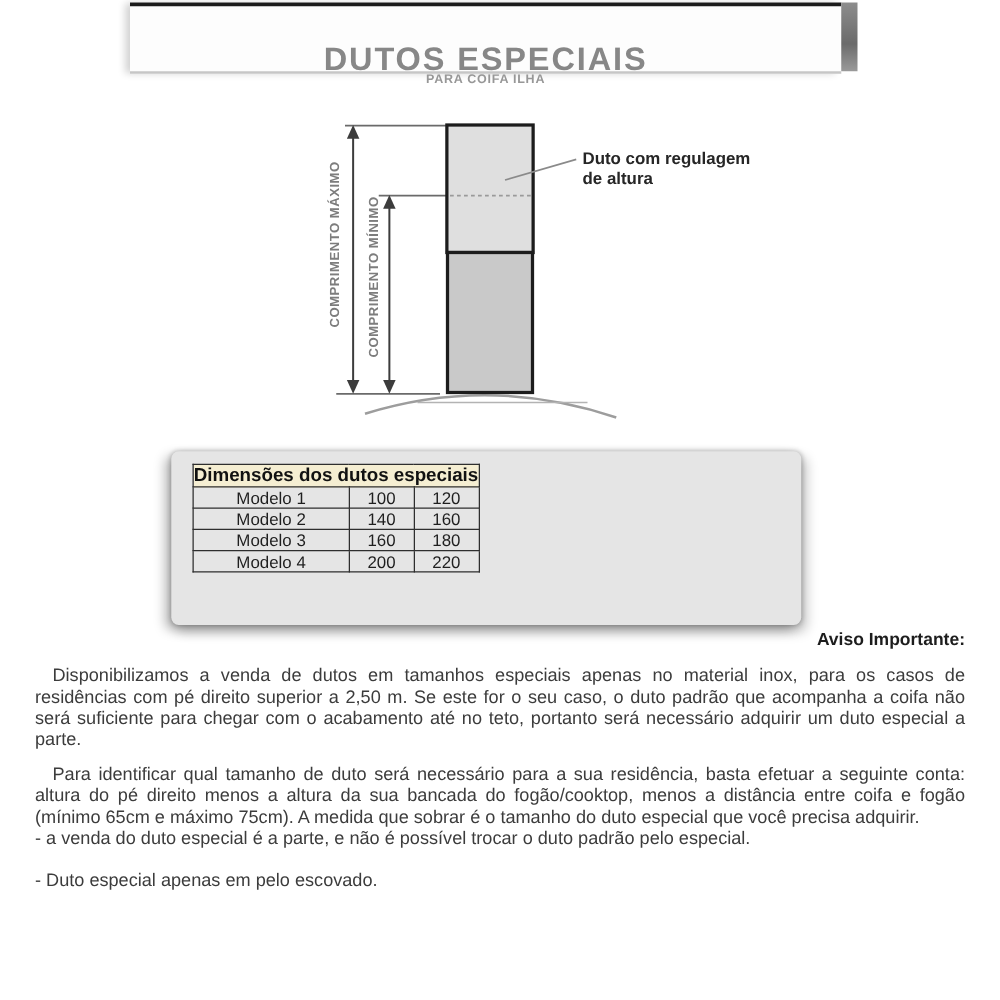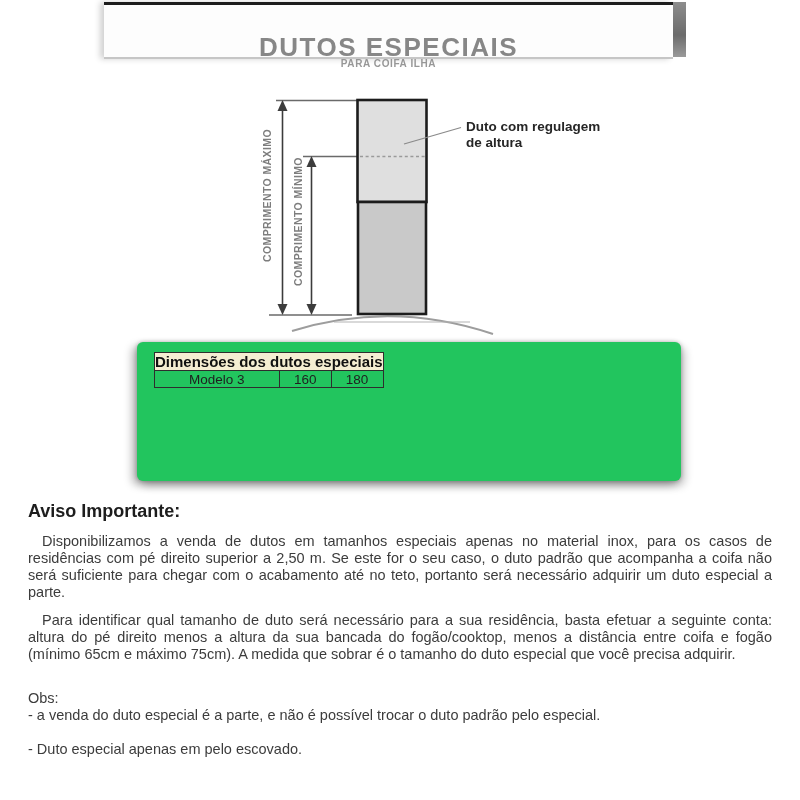--- a/index.html
+++ b/index.html
@@ -17,33 +17,33 @@
                  filter:blur(0.6px);}
   .subtitle{position:absolute;left:104px;top:58px;width:569px;text-align:center;
             font-size:10px;font-weight:bold;color:#979797;letter-spacing:0.6px;}
 
   
   .diagram{position:absolute;left:250px;top:88px;width:400px;height:262px;}
   .dim-label{font-size:10.5px;font-weight:600;fill:#7d7d7d;letter-spacing:0.4px;}
   .duct-label{font-size:13.5px;font-weight:bold;fill:#262626;}
 
   
-  .panel{position:absolute;left:137px;top:342px;width:544px;height:139px;background:#22c55e;
+  .panel{position:absolute;left:137px;top:361px;width:504px;height:139px;background:#e5e5e5;
          border-radius:6px;box-shadow:0 0 4px rgba(0,0,0,0.25),-5px 4px 9px rgba(0,0,0,0.28),4px 5px 9px rgba(0,0,0,0.22);}
   table.dims{position:absolute;left:17px;top:10px;border-collapse:collapse;table-layout:fixed;}
   table.dims td{border:1px solid #2e2e2e;text-align:center;padding:0;height:16px;
                 font-size:13.5px;color:#1f1f1f;}
   table.dims .t-title td{background:#f5eed2;font-weight:bold;font-size:15px;height:17px;color:#111;}
   table.dims .t-head td{font-weight:bold;font-size:12.5px;height:14px;}
   .c1{width:157px;} .c2{width:155px;} .c3{width:167px;}
 
   
   .notice{position:absolute;left:28px;top:503px;width:744px;font-size:14.5px;line-height:17px;
           color:#3c3c3c;}
-  .notice h2{margin:0 0 0 0;text-align:left;font-size:18px;color:#1d1d1d;}
+  .notice h2{margin:0 0 0 0;text-align:right;font-size:14px;color:#1d1d1d;}
   .notice p{margin:0;text-align:justify;text-indent:14px;}
   .p1{margin-top:13px !important;}
   .p2{margin-top:11px !important;}
   .obs-head{margin-top:27px !important;text-indent:0 !important;text-align:left !important;}
   .obs-item{text-indent:0 !important;text-align:center;}
   .obs-item2{margin-top:17px !important;}
 </style>
 </head>
 <body>
 
@@ -84,30 +84,44 @@
     <text class="duct-label" x="466" y="147">de altura</text>
   </svg>
 
   <div class="panel">
     <table class="dims">
       <tbody>
           <tr class="t-title">
         <td colspan="3">Dimensões dos dutos especiais</td>
       </tr>
       <tr>
+        <td>Modelo 1</td>
+        <td>100</td>
+        <td>120</td>
+      </tr>
+      <tr>
+        <td>Modelo 2</td>
+        <td>140</td>
+        <td>160</td>
+      </tr>
+      <tr>
         <td>Modelo 3</td>
         <td>160</td>
         <td>180</td>
+      </tr>
+      <tr>
+        <td>Modelo 4</td>
+        <td>200</td>
+        <td>220</td>
       </tr>
     </tbody>
       </table>
   </div>
 
   <div class="notice">
     <h2>Aviso Importante:</h2>
     <p class="p1">Disponibilizamos a venda de dutos em tamanhos especiais apenas no material inox, para os casos de residências com pé direito superior a 2,50 m. Se este for o seu caso, o duto padrão que acompanha a coifa não será suficiente para chegar com o acabamento até no teto, portanto será necessário adquirir um duto especial a parte.</p>
     <p class="p2">Para identificar qual tamanho de duto será necessário para a sua residência, basta efetuar a seguinte conta: altura do pé direito menos a altura da sua bancada do fogão/cooktop, menos a distância entre coifa e fogão (mínimo 65cm e máximo 75cm). A medida que sobrar é o tamanho do duto especial que você precisa adquirir.</p>
-    <p class="obs-head">Obs:</p>
     <p class="obs-item">- a venda do duto especial é a parte, e não é possível trocar o duto padrão pelo especial.</p>
     <p class="obs-item obs-item2">- Duto especial apenas em pelo escovado.</p>
   </div>
 
 </div>
 
 </body></html>

